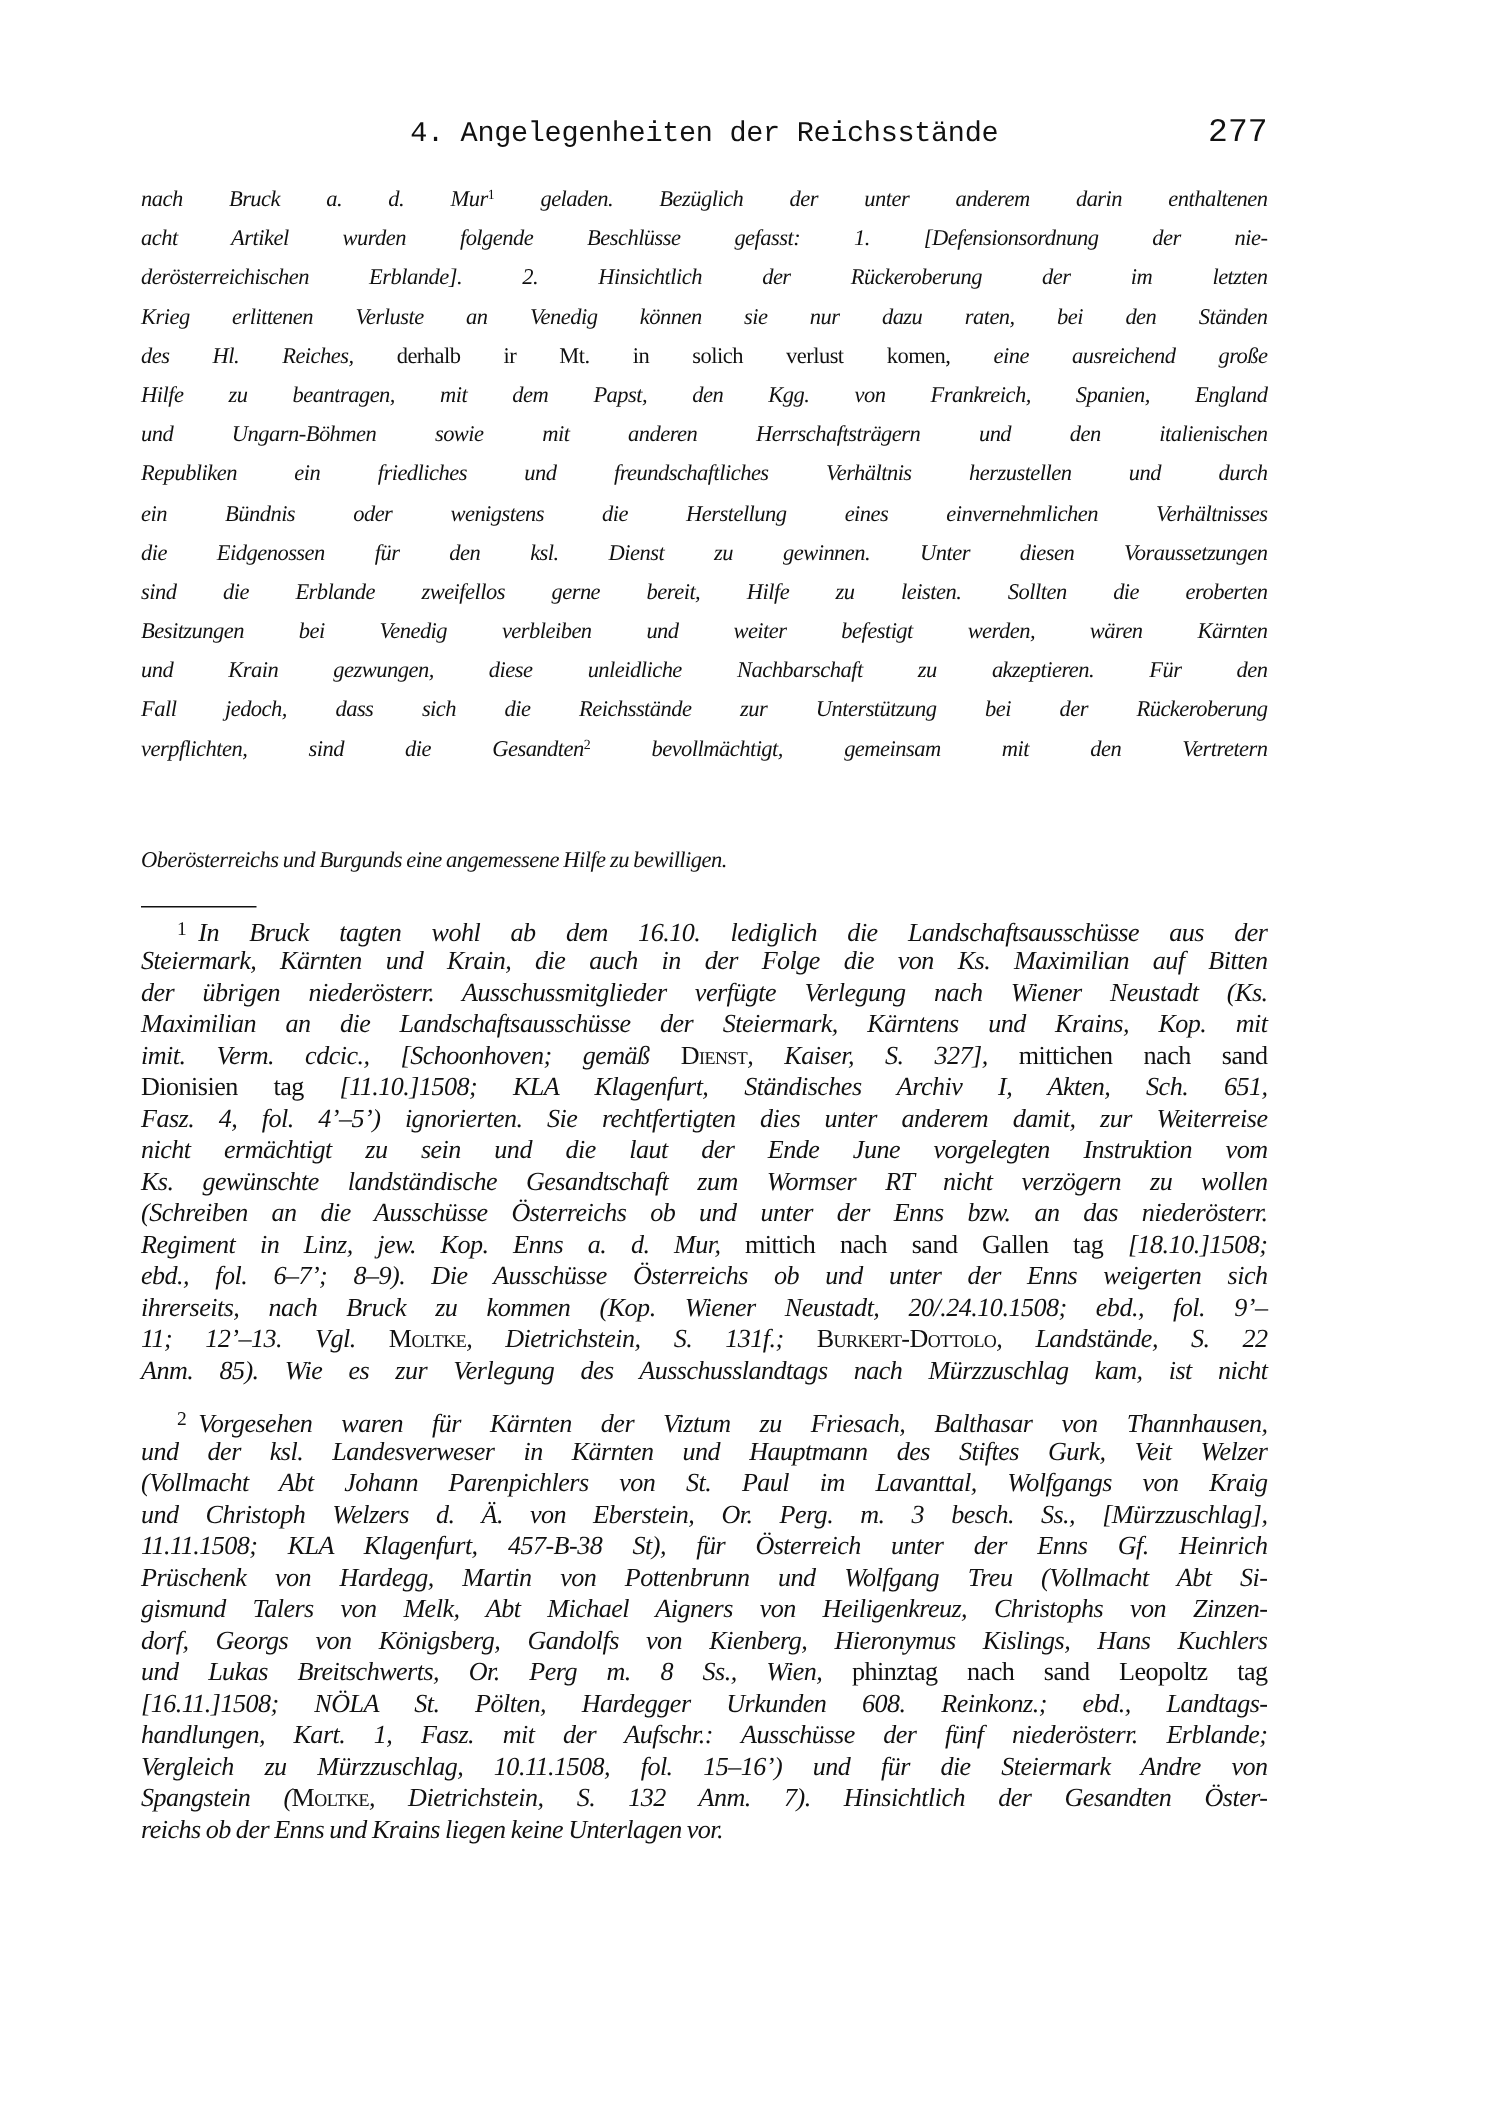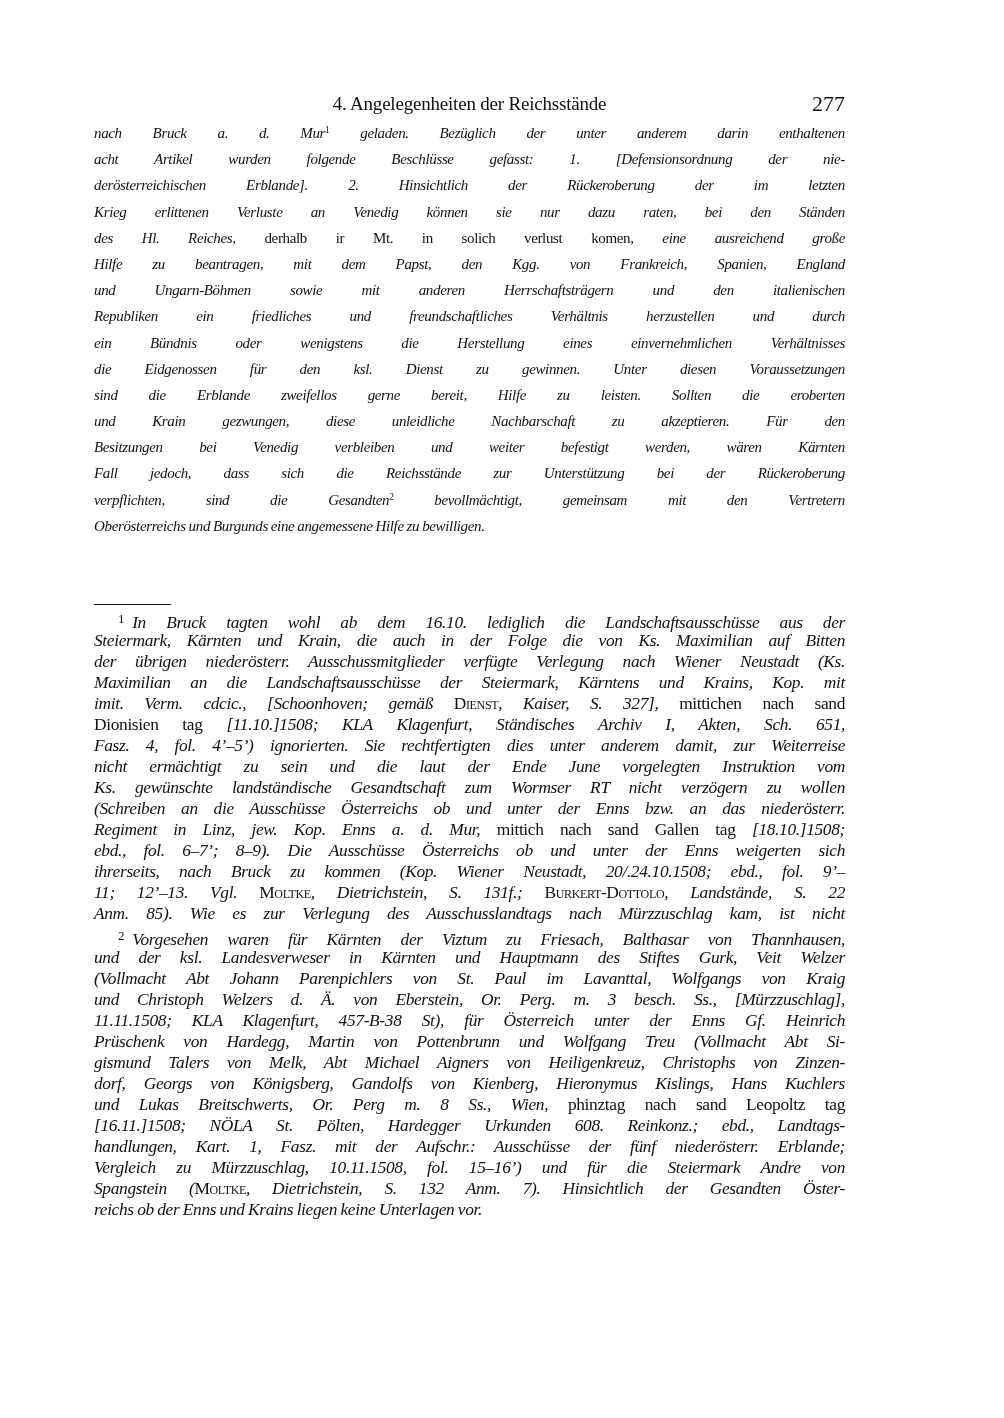--- a/index.html
+++ b/index.html
@@ -1,38 +1,38 @@
 <!DOCTYPE html>
 <html><head>
 <meta charset="utf-8">
 <style>
   html, body { margin: 0; padding: 0; background: #ffffff; }
   body { width: 1004px; height: 1418px; position: relative; overflow: hidden; color: #111; }
   .page { position: absolute; left: 94px; top: 0; width: 751px; }
-  .running-head { position: absolute; top: 91px; left: 0; width: 751px; height: 28px;
-    font-family: Liberation Serif, serif; font-size: 19px; }
+  .running-head { position: absolute; top: 76px; left: 0; width: 751px; height: 28px;
+    font-family: Liberation Mono, monospace; font-size: 19px; }
   .running-head .title { position: absolute; left: 0; right: 0; text-align: center; top: 2px; letter-spacing: -0.2px; }
   .running-head .pageno { position: absolute; right: 0; top: 0; font-size: 22px; }
   .body-text { position: absolute; top: 120px; left: 0; width: 751px;
     font-family: "Liberation Serif", serif; font-size: 15px; line-height: 26.2px;
     text-align: justify; letter-spacing: -0.35px; word-spacing: -0.5px; }
   .body-text .line { display: block; text-align: justify; text-align-last: justify; white-space: nowrap; overflow: visible; height: 26.2px; }
-  .body-text .line.last { text-align-last: left; }
+  .body-text .line.last { text-align-last: left; margin-top: 48px; }
   i, .it { font-style: italic; }
   .up { font-style: normal; }
   sup { font-size: 0.62em; line-height: 0; vertical-align: 0.5em; font-style: normal; }
   .sc { font-variant: small-caps; font-style: normal; }
   .fn-rule { position: absolute; top: 604px; left: 0; width: 77px; height: 0; border-top: 1.3px solid #111; }
   .footnotes { position: absolute; top: 610px; left: 0; width: 751px;
     font-family: "Liberation Serif", serif; font-size: 17.4px; line-height: 18px;
     letter-spacing: -0.35px; word-spacing: -0.6px; }
   .footnotes .line { display: block; text-align: justify; text-align-last: justify; white-space: nowrap; height: 21px; }
   .footnotes .line.last { text-align-last: left; }
   .fn-num { font-style: normal; font-size: 13px; vertical-align: 0.35em; margin-left: 24px; margin-right: 8px; }
-  .fn-block + .fn-block { margin-top: 2px; }
+  .fn-block + .fn-block { margin-top: 12px; }
 </style>
 </head>
 <body>
 
 <div class="page">
   <div class="running-head">
     <span class="title">4. Angelegenheiten der Reichsstände</span>
     <span class="pageno">277</span>
   </div>
 
@@ -41,22 +41,22 @@
       <span class="line"><span class="it">acht Artikel wurden folgende Beschlüsse gefasst: 1. [Defensionsordnung der nie-</span></span>
       <span class="line"><span class="it">derösterreichischen Erblande]. 2. Hinsichtlich der Rückeroberung der im letzten</span></span>
       <span class="line"><span class="it">Krieg erlittenen Verluste an Venedig können sie nur dazu raten, bei den Ständen</span></span>
       <span class="line"><span class="it">des Hl. Reiches,</span><span class="up"> derhalb ir Mt. in solich verlust komen, </span><span class="it">eine ausreichend große</span></span>
       <span class="line"><span class="it">Hilfe zu beantragen, mit dem Papst, den Kgg. von Frankreich, Spanien, England</span></span>
       <span class="line"><span class="it">und Ungarn-Böhmen sowie mit anderen Herrschaftsträgern und den italienischen</span></span>
       <span class="line"><span class="it">Republiken ein friedliches und freundschaftliches Verhältnis herzustellen und durch</span></span>
       <span class="line"><span class="it">ein Bündnis oder wenigstens die Herstellung eines einvernehmlichen Verhältnisses</span></span>
       <span class="line"><span class="it">die Eidgenossen für den ksl. Dienst zu gewinnen. Unter diesen Voraussetzungen</span></span>
       <span class="line"><span class="it">sind die Erblande zweifellos gerne bereit, Hilfe zu leisten. Sollten die eroberten</span></span>
+      <span class="line"><span class="it">Besitzungen bei Venedig verbleiben und weiter befestigt werden, wären Kärnten</span></span>
       <span class="line"><span class="it">und Krain gezwungen, diese unleidliche Nachbarschaft zu akzeptieren. Für den</span></span>
-      <span class="line"><span class="it">Besitzungen bei Venedig verbleiben und weiter befestigt werden, wären Kärnten</span></span>
       <span class="line"><span class="it">Fall jedoch, dass sich die Reichsstände zur Unterstützung bei der Rückeroberung</span></span>
       <span class="line"><span class="it">verpflichten, sind die Gesandten</span><sup>2</sup><span class="it"> bevollmächtigt, gemeinsam mit den Vertretern</span></span>
       <span class="line last"><span class="it">Oberösterreichs und Burgunds eine angemessene Hilfe zu bewilligen.</span></span>
     </div>
 
   <div class="fn-rule"></div>
 
   <div class="footnotes" id="footnotes">
       <div class="fn-block">
         <span class="line"><span class="fn-num">1</span><span class="it">In Bruck tagten wohl ab dem 16.10. lediglich die Landschaftsausschüsse aus der</span></span>

